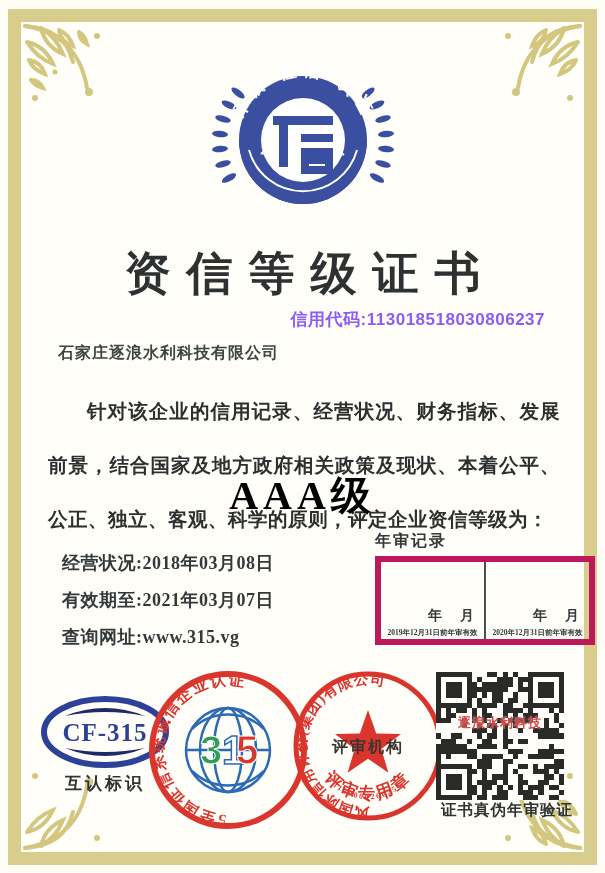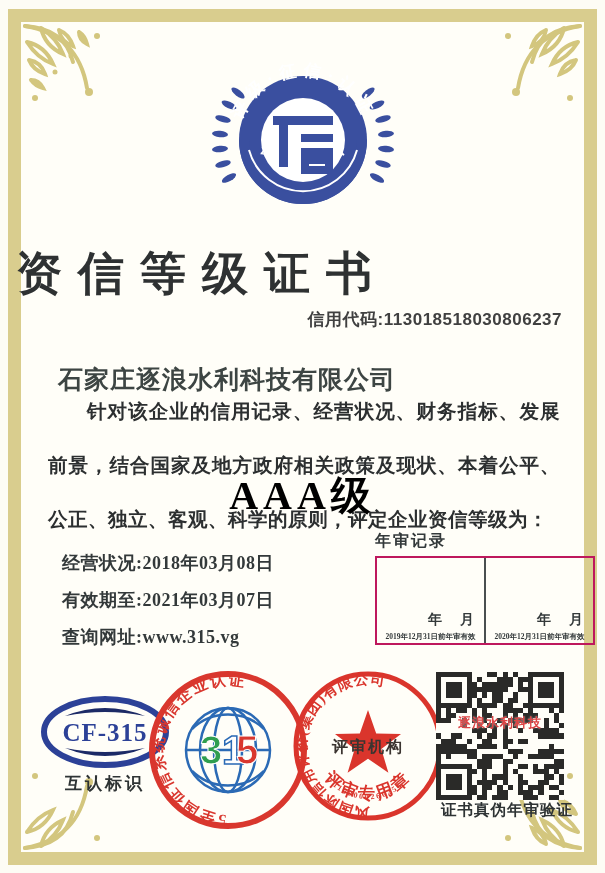--- a/index.html
+++ b/index.html
@@ -19,48 +19,48 @@
   .corner svg{width:100%;height:100%;display:block;}
   .corner.tl{left:21px;top:22px;}
   .corner.tr{right:21px;top:22px;transform:scaleX(-1);}
   .corner.bl{left:21px;bottom:21px;transform:scaleY(-1);}
   .corner.br{right:21px;bottom:21px;transform:scale(-1,-1);}
 
   .emblem{position:absolute;left:205px;top:60px;width:196px;height:160px;}
 
   .cert-title{
     position:absolute;left:0;top:243px;width:605px;
-    font-family:"Liberation Sans","DejaVu Sans",sans-serif;
+    text-align:center;font-family:"Liberation Sans","DejaVu Sans",sans-serif;
     font-weight:bold;font-size:46px;letter-spacing:16px;color:#2e3132;
     text-indent:16px;
   }
   .credit-code{
-    position:absolute;right:43px;top:308px;
+    position:absolute;right:60px;top:308px;
     font-family:"Liberation Sans","DejaVu Sans",sans-serif;
-    font-weight:bold;font-size:17px;color:#404040;letter-spacing:.5px;
+    font-weight:bold;font-size:17px;color:#8b5cf6;letter-spacing:.5px;
   }
   .company{
     position:absolute;left:58px;top:343px;
     font-family:"Liberation Sans","DejaVu Sans",sans-serif;
-    font-weight:bold;font-size:25px;color:#3d4543;letter-spacing:1px;margin-top:20px;
+    font-weight:bold;font-size:16px;color:#3d4543;letter-spacing:1px;
   }
   .body-text{
     position:absolute;left:48px;top:385px;width:512px;
     font-size:19.5px;line-height:54px;color:#2c2f30;font-weight:bold;
     text-align:justify;text-indent:2em;letter-spacing:.5px;
   }
   .rating{
     position:absolute;left:0;top:468px;width:605px;text-align:center;
     font-weight:bold;font-size:40px;letter-spacing:5px;color:#000000;
   }
   .fields{position:absolute;left:62px;top:545px;}
   .field-row{font-weight:bold;font-size:18px;color:#33393a;line-height:37px;letter-spacing:.5px;}
   .annual{position:absolute;left:375px;top:531px;width:220px;}
   .annual-title{font-weight:bold;font-size:16px;color:#33393a;letter-spacing:2px;margin-bottom:4px;}
-  .annual-box{border:2px solid #be185d;height:89px;display:flex;box-sizing:border-box;background:transparent;}
+  .annual-box{border:6px solid #be185d;height:89px;display:flex;box-sizing:border-box;background:transparent;}
   .annual-cell{flex:1;position:relative;}
   .annual-cell + .annual-cell{border-left:2px solid #4a4f50;}
   .ym{position:absolute;left:0;right:4px;bottom:14px;text-align:right;font-weight:bold;font-size:14px;color:#33393a;}
   .ym .ml{margin-left:18px;margin-right:6px;}
   .note{position:absolute;left:0;right:0;bottom:1px;text-align:center;font-weight:bold;font-size:7.5px;color:#33393a;white-space:nowrap;}
 
   .cf-badge{position:absolute;left:40px;top:694px;width:130px;height:76px;}
   .cf-caption{position:absolute;left:40px;top:772px;width:130px;text-align:center;font-weight:bold;font-size:17px;color:#2e3334;letter-spacing:3px;}
   .globe-seal{position:absolute;left:148px;top:670px;width:160px;height:160px;}
   .review-seal{position:absolute;left:290px;top:668px;width:156px;height:156px;}

